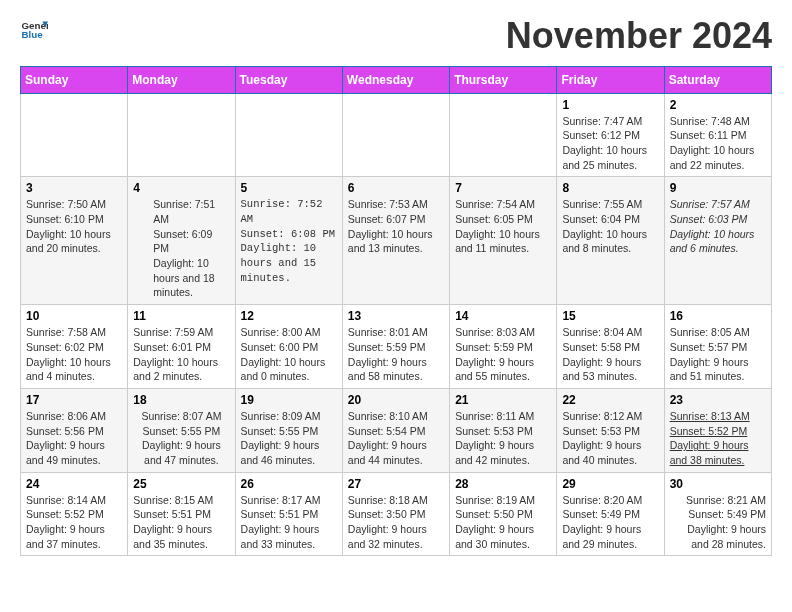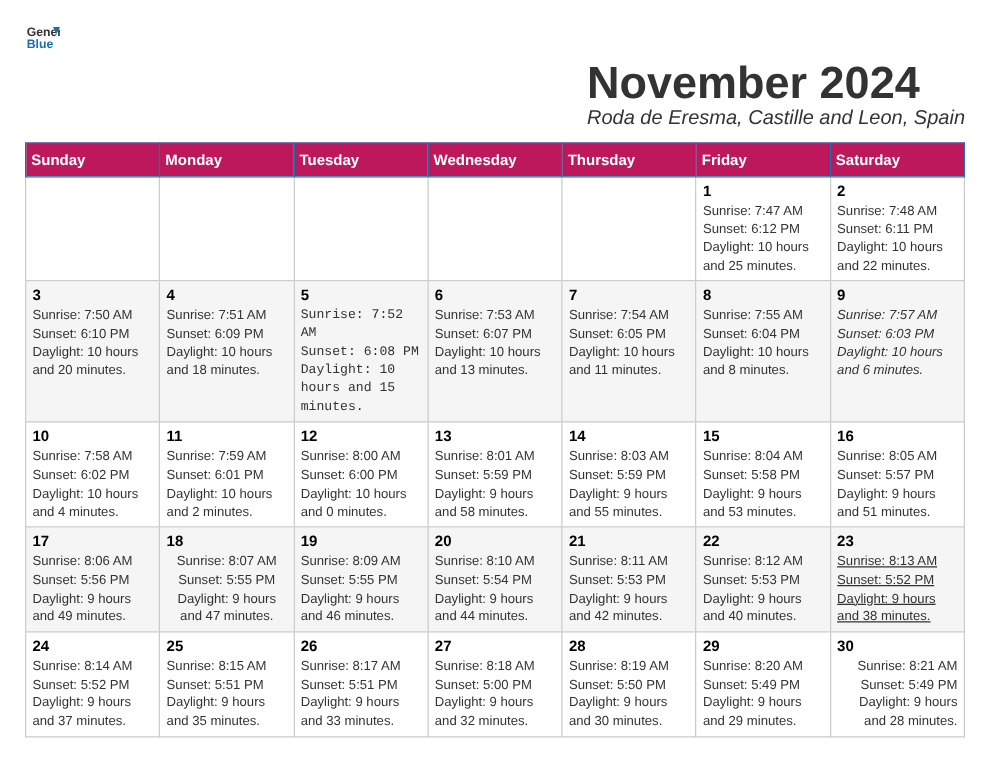--- a/index.html
+++ b/index.html
@@ -19,40 +19,40 @@
     .logo {
       display: flex;
       align-items: center;
       gap: 4px;
     }
     .logo-icon {
       width: 28px;
       height: 28px;
     }
     .title-block {
-      margin-top: 30px;
+      text-align: right;
     }
     .month-title {
       font-size: 36px;
       font-weight: bold;
       color: #333;
       line-height: 1.1;
     }
     .location-title {
       font-size: 16px;
       color: #333;
       font-style: italic;
     }
     .calendar {
       width: 100%;
       border-collapse: collapse;
       font-size: 11px;
     }
     .calendar thead tr {
-      background-color: #be185d;
+      background-color: #d946ef;
       color: white;
     }
     .calendar thead th {
       padding: 6px 4px;
       text-align: left;
       font-size: 12px;
       font-weight: bold;
       border: 1px solid #1a6faf;
     }
     .calendar tbody tr {
@@ -88,21 +88,20 @@
 <div class="header">
   <div class="logo">
     <svg class="logo-icon" viewBox="0 0 40 40">
       <text x="2" y="18" font-size="14" font-weight="bold" fill="#333">General</text>
       <text x="2" y="32" font-size="14" font-weight="bold" fill="#1a6faf">Blue</text>
       <polygon points="32,8 40,8 36,16" fill="#1a6faf"></polygon>
     </svg>
   </div>
   <div class="title-block">
     <div class="month-title">November 2024</div>
-    <div class="location-title">Roda de Eresma, Castille and Leon, Spain</div>
   </div>
 </div>
 
 <table class="calendar">
   <thead>
     <tr>
     <th>Sunday</th>
         <th>Monday</th>
         <th>Tuesday</th>
         <th>Wednesday</th>
@@ -133,21 +132,21 @@
       </tr>
       <tr>
         <td>
           <div class="day-number">3</div>
           <div class="day-info" style="white-space: pre-line;">Sunrise: 7:50 AM
 Sunset: 6:10 PM
 Daylight: 10 hours and 20 minutes.</div>
         </td>
         <td>
           <div class="day-number">4</div>
-          <div class="day-info" style="white-space: pre-line;">Sunrise: 7:51 AM
+          <div class="day-info" style="white-space: pre-line; margin-left: 20px;">Sunrise: 7:51 AM
 Sunset: 6:09 PM
 Daylight: 10 hours and 18 minutes.</div>
         </td>
         <td>
           <div class="day-number">5</div>
           <div class="day-info" style="white-space: pre-line; font-family: Liberation Mono, monospace;">Sunrise: 7:52 AM
 Sunset: 6:08 PM
 Daylight: 10 hours and 15 minutes.</div>
         </td>
         <td>
@@ -278,21 +277,21 @@
         </td>
         <td>
           <div class="day-number">26</div>
           <div class="day-info" style="white-space: pre-line;">Sunrise: 8:17 AM
 Sunset: 5:51 PM
 Daylight: 9 hours and 33 minutes.</div>
         </td>
         <td>
           <div class="day-number">27</div>
           <div class="day-info" style="white-space: pre-line;">Sunrise: 8:18 AM
-Sunset: 5:00 PM
+Sunset: 3:50 PM
 Daylight: 9 hours and 32 minutes.</div>
         </td>
         <td>
           <div class="day-number">28</div>
           <div class="day-info" style="white-space: pre-line;">Sunrise: 8:19 AM
 Sunset: 5:50 PM
 Daylight: 9 hours and 30 minutes.</div>
         </td>
         <td>
           <div class="day-number">29</div>

